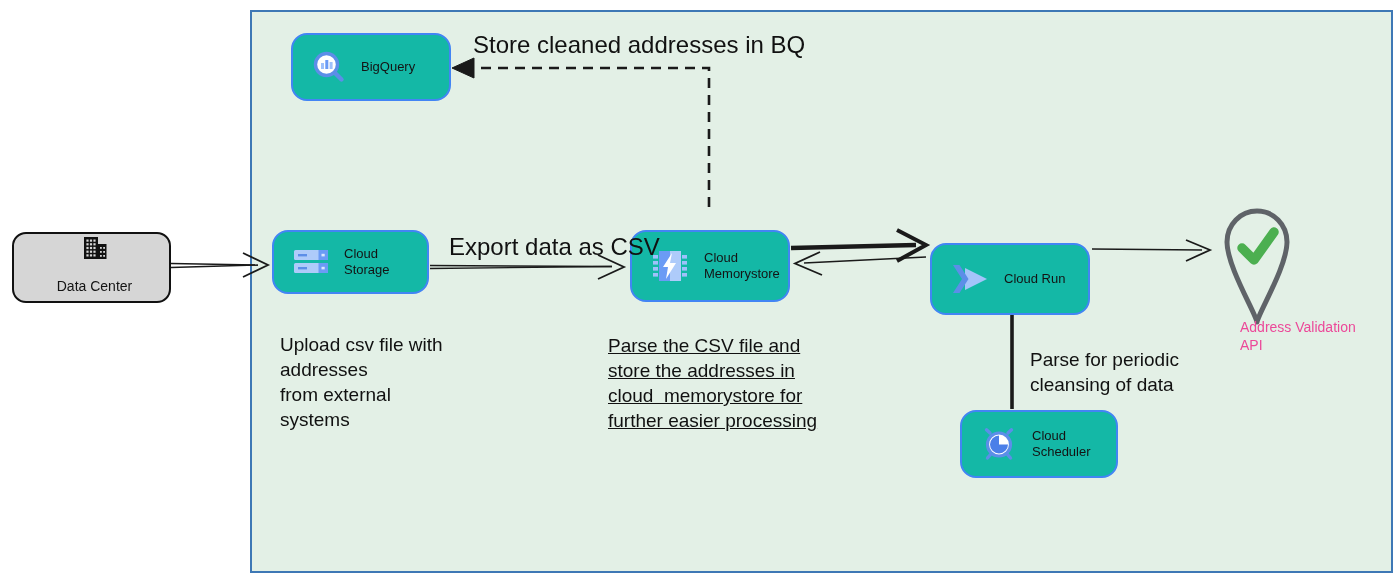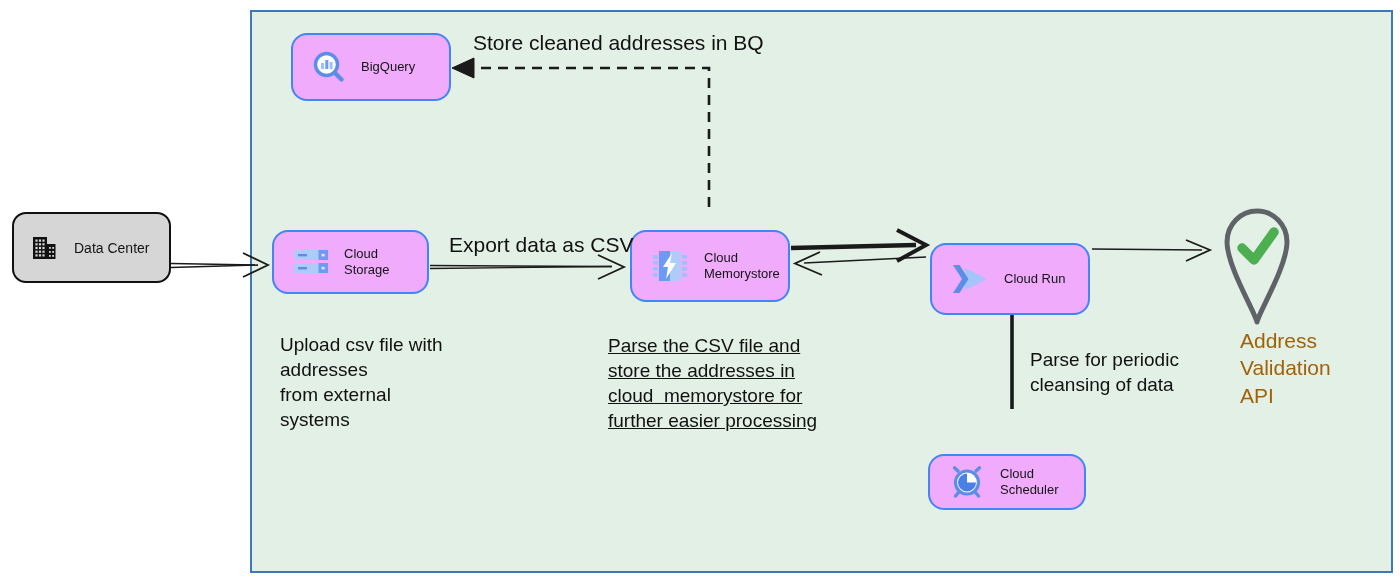--- a/index.html
+++ b/index.html
@@ -5,48 +5,48 @@
   html,body{margin:0;padding:0;background:#ffffff;}
   body{width:1400px;height:580px;position:relative;overflow:hidden;
        font-family:"Liberation Sans",sans-serif;color:#141414;}
 
   .container-zone{position:absolute;left:250px;top:10px;width:1139px;height:559px;
        background:#e3f0e6;border:2px solid #3e78b5;}
 
   .arrows{position:absolute;left:0;top:0;width:1400px;height:580px;pointer-events:none;z-index:1;}
 
   .node{position:absolute;z-index:2;display:flex;align-items:center;gap:14px;
-       background:#f0abfc;border:2.5px solid #4285f4;border-radius:16px;
+       background:#14b8a6;border:2.5px solid #4285f4;border-radius:16px;
        padding:0 10px 0 18px;box-sizing:border-box;}
   .node .label{font-size:13px;line-height:1.25;white-space:pre-wrap;}
 
   .node-datacenter{position:absolute;z-index:2;display:flex;align-items:center;gap:16px;
        background:#d6d6d6;border:2px solid #111111;border-radius:14px;
        padding:0 10px 0 16px;box-sizing:border-box;}
   .node-datacenter .label{font-size:14px;}
 
   #node-bigquery{left:291px;top:33px;width:160px;height:68px;}
-  #node-datacenter{left:12px;top:212px;width:159px;height:71px;}
+  #node-datacenter{left:12px;top:232px;width:159px;height:71px;flex-direction:column;}
   #node-storage{left:272px;top:230px;width:157px;height:64px;}
   #node-memorystore{left:630px;top:230px;width:160px;height:72px;}
   #node-run{left:930px;top:210px;width:160px;height:72px;margin-top:33px;}
-  #node-scheduler{left:928px;top:410px;width:158px;height:56px;margin-top:44px;}
-
-  .edge-label{position:absolute;z-index:3;font-size:21px;white-space:nowrap;color:#111;}
+  #node-scheduler{left:960px;top:410px;width:158px;height:68px;}
+
+  .edge-label{position:absolute;z-index:3;font-size:24px;white-space:nowrap;color:#111;}
   #label-store-bq{left:473px;top:31px;}
   #label-export-csv{left:449px;top:218px;margin-top:15px;}
 
   .note{position:absolute;z-index:3;font-size:19px;line-height:1.32;white-space:pre-wrap;color:#111;}
   #note-upload{left:280px;top:332px;}
   #note-parse{left:608px;top:333px;text-decoration:underline;}
   #note-periodic{left:1030px;top:347px;}
 
   #pin-wrap{position:absolute;left:1221px;top:206px;z-index:2;}
-  #label-avapi{position:absolute;left:1240px;top:327px;z-index:3;
-       font-size:21px;line-height:1.3;white-space:pre-wrap;color:#a16207;}
+  #label-avapi{position:absolute;left:1240px;top:318px;z-index:3;
+       font-size:14px;line-height:1.3;white-space:pre-wrap;color:#ec4899;}
 
   .icon{flex:0 0 auto;display:block;}
 </style>
 </head>
 <body>
 
 <div class="container-zone"></div>
 
 <svg class="arrows" viewBox="0 0 1400 580">
 

